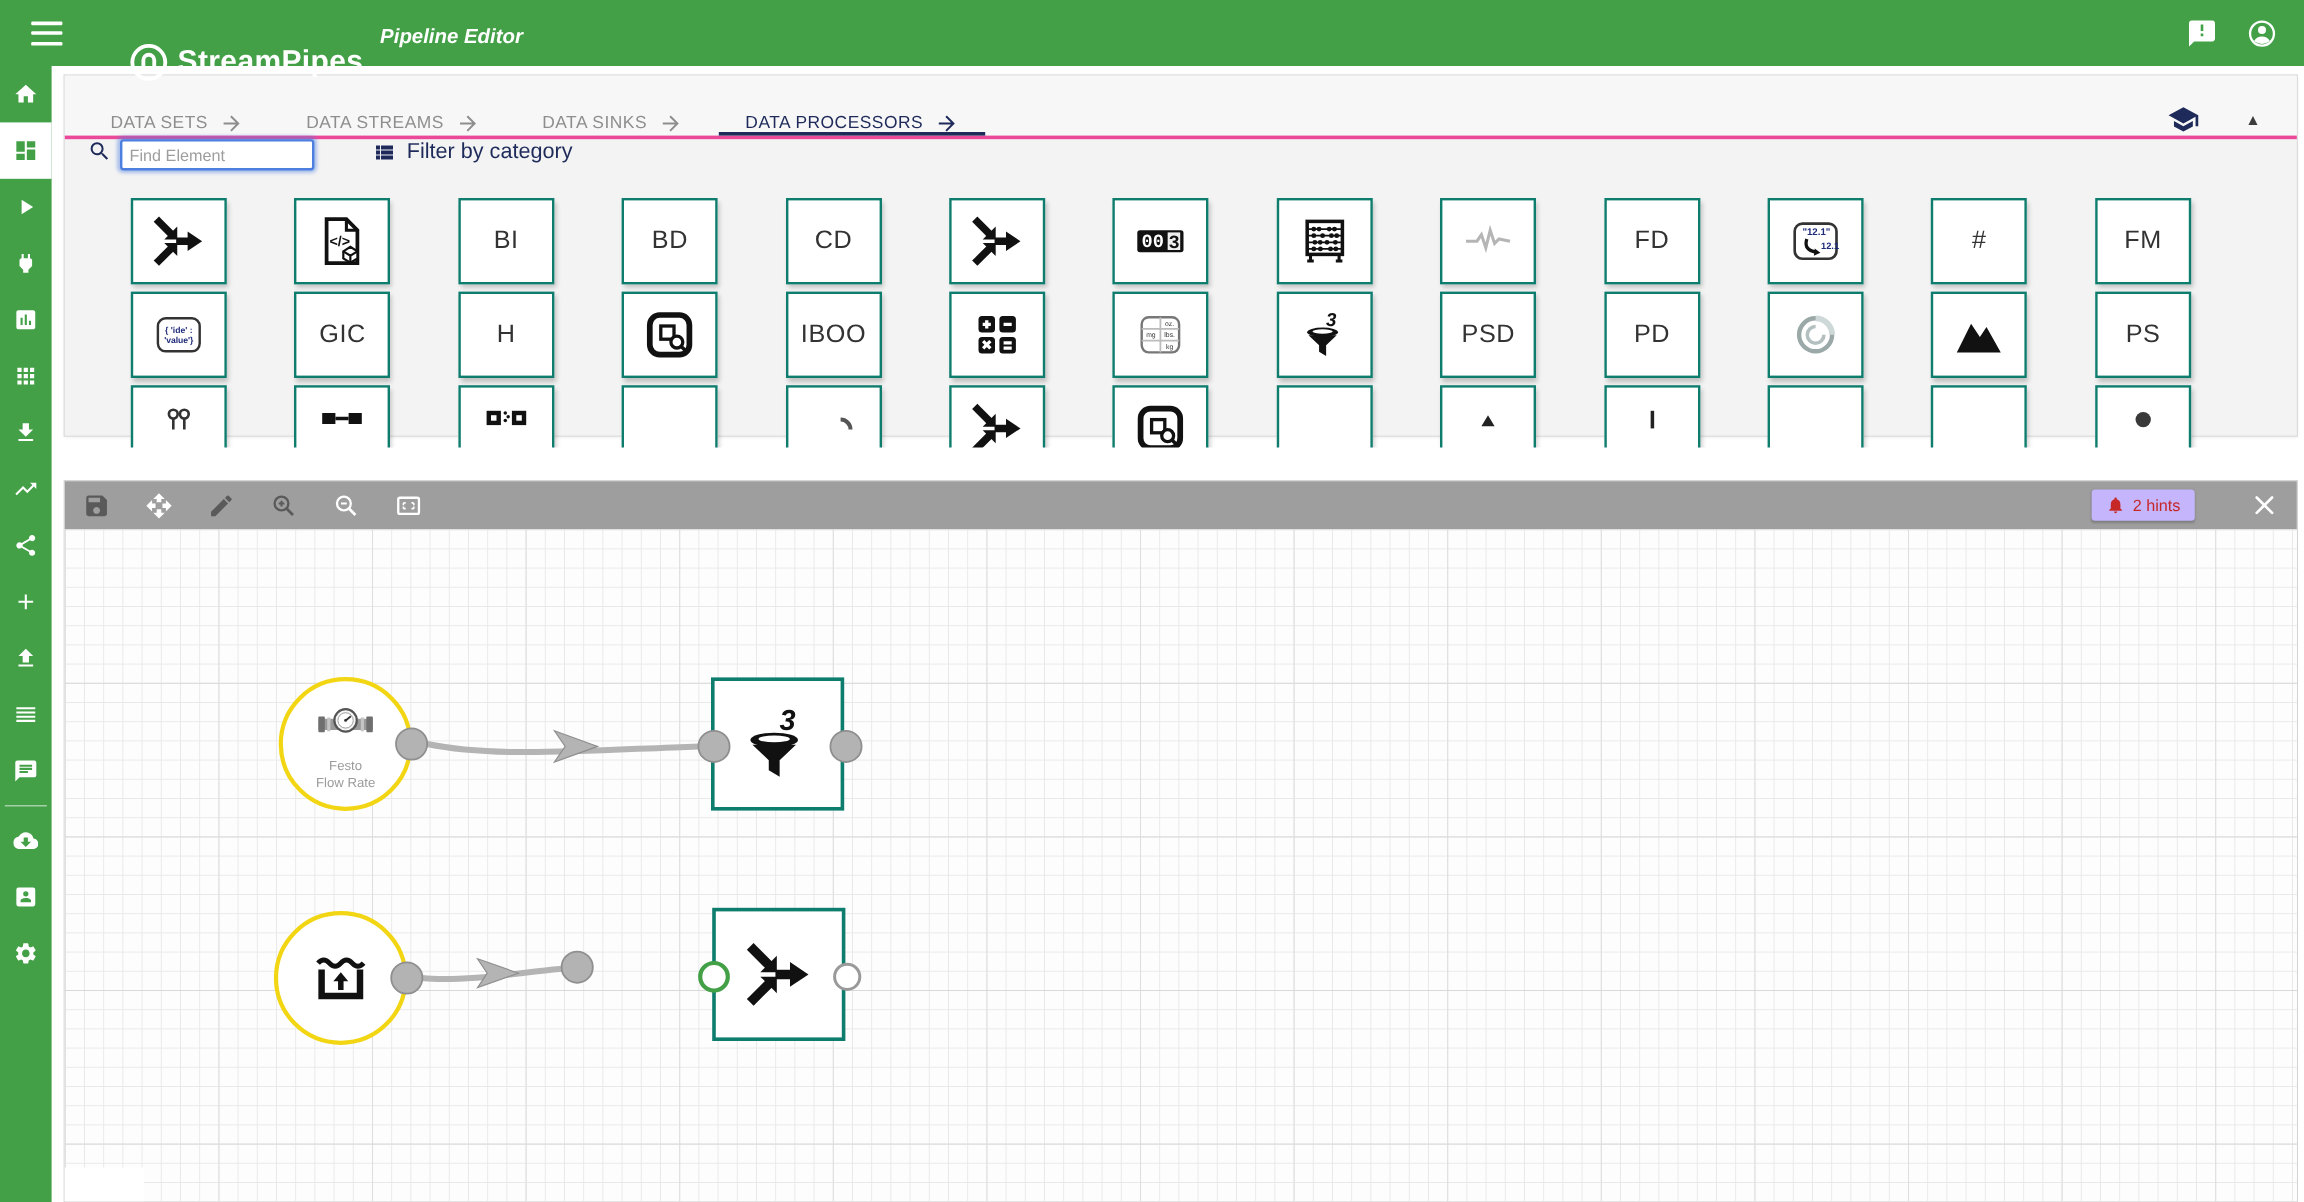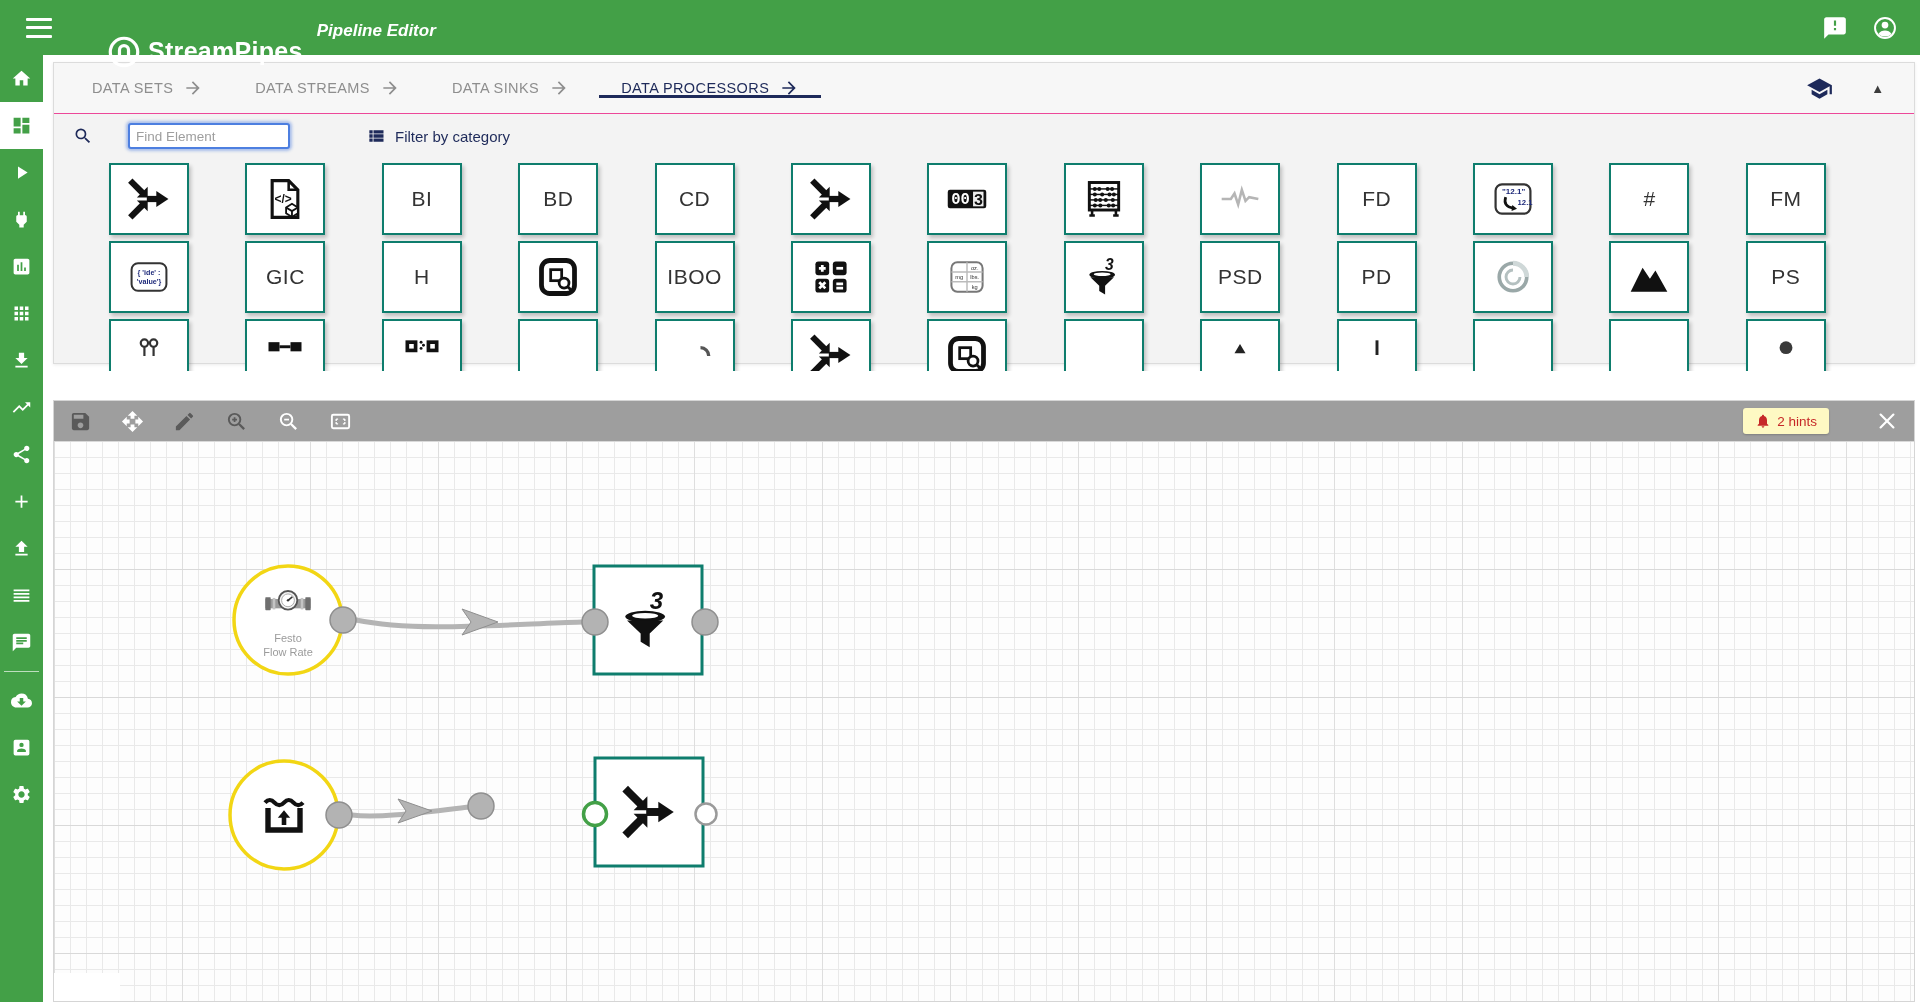--- a/index.html
+++ b/index.html
@@ -19,51 +19,51 @@
 
   
   .sidebar{position:absolute;left:0;top:55px;width:43px;bottom:0;background:#43a047;display:flex;flex-direction:column;z-index:4;}
   .sb-item{height:47px;display:flex;align-items:center;justify-content:center;color:#fff;cursor:pointer;}
   .sb-item.active{background:#fff;color:#43a047;}
   .sb-icon{width:21px;height:21px;}
   .sb-div{height:1px;background:rgba(255,255,255,.65);margin:5px 4px;}
 
   
   .palette{position:absolute;left:53px;top:62px;width:1862px;height:302px;background:#f3f3f3;border:1px solid #dcdcdc;box-sizing:border-box;box-shadow:0 1px 3px rgba(0,0,0,.08);}
-  .tabbar{height:50px;background:#f7f7f7;border-bottom:1px solid #ec4899;display:flex;align-items:center;padding-left:12px;}
+  .tabbar{height:50px;background:#f7f7f7;border-bottom:3px solid #ec4899;display:flex;align-items:flex-end;padding-left:12px;}
   .tab{position:relative;display:flex;align-items:center;gap:10px;padding:0 26px;font-size:14.5px;letter-spacing:.4px;color:#8e8e8e;cursor:pointer;font-weight:500;}
   .tab .tab-arrow{width:20px;height:20px;color:inherit;}
   .tab.active{color:#1e2a5a;}
   .tab.active::after{content:'';position:absolute;left:4px;right:4px;bottom:0;height:3px;background:#1e2a5a;}
   .tabbar-right{margin-left:auto;display:flex;align-items:center;gap:38px;padding-right:30px;}
   .gradcap-icon{width:27px;height:27px;cursor:pointer;}
   .collapse-btn{background:none;border:none;color:#3c3c3c;font-size:13px;cursor:pointer;padding:0;}
 
-  .searchrow{height:44px;display:flex;align-items:center;padding-left:19px;gap:28px;}
+  .searchrow{height:44px;display:flex;align-items:flex-start;padding-left:19px;}
   .search-icon{width:20px;height:20px;color:#1e2a5a;}
   .search-input{margin-left:7px;width:146px;height:22px;border:2px solid #4d7fe0;border-radius:3px;box-shadow:0 0 3px 2px rgba(77,127,224,.45);font-size:13.5px;padding:0 6px;color:#333;outline:none;background:#fff;font-family:"Liberation Sans",sans-serif;}
   .search-input::placeholder{color:#9e9e9e;}
   .filter-btn{display:flex;align-items:center;margin-left:48px;background:none;border:none;cursor:pointer;padding:0;}
   .filterlist-icon{width:20px;height:20px;color:#1e2a5a;}
-  .filter-label{color:#1e2a5a;font-size:15px;margin-left:9px;font-weight:500;}
+  .filter-label{color:#1e2a5a;font-size:18px;margin-left:9px;font-weight:500;}
 
   .tiles{height:208px;overflow:hidden;padding:5px 88px 0 55px;}
   .tile-row{display:flex;justify-content:space-between;margin-bottom:6px;}
   .tile{width:80px;height:72px;box-sizing:border-box;background:#fff;border:2px solid #0e7d6d;box-shadow:2px 3px 4px rgba(0,0,0,.22);display:flex;align-items:center;justify-content:center;cursor:grab;}
   .tile-label{font-size:21px;color:#333;letter-spacing:.5px;}
   .tile-icon{width:44px;height:44px;}
 
   
   .pipeline{position:absolute;left:53px;top:400px;width:1862px;height:602px;border:1px solid #d5d5d5;box-sizing:border-box;}
   .ptoolbar{height:40px;background:#9e9e9e;display:flex;align-items:center;padding:0 16px 0 15px;gap:29px;}
   .tb-btn{background:none;border:none;padding:0;cursor:pointer;width:23px;height:23px;display:flex;}
   .tb-btn svg{width:23px;height:23px;}
   .tb-dark{color:#5a5a5a;}
   .tb-light{color:#fff;}
-  .hints-pill{margin-left:auto;background:#fef9c3;border:none;border-radius:3px;height:26px;display:flex;align-items:center;padding:0 12px;gap:6px;cursor:pointer;box-shadow:0 1px 2px rgba(0,0,0,.2);}
+  .hints-pill{margin-left:auto;background:#c4b5fd;border:none;border-radius:3px;height:26px;display:flex;align-items:center;padding:0 12px;gap:6px;cursor:pointer;box-shadow:0 1px 2px rgba(0,0,0,.2);}
   .hints-pill svg{width:16px;height:16px;}
   .hints-label{color:#c62828;font-size:13.5px;}
   .close-btn{background:none;border:none;cursor:pointer;margin-left:18px;color:#fff;width:22px;height:22px;padding:0;}
   .close-btn svg{width:22px;height:22px;}
 
   .canvas{position:absolute;left:0;top:40px;right:0;bottom:0;background-color:#fdfdfd;
     background-image:
       linear-gradient(#d9d9d9 1px,transparent 1px),
       linear-gradient(90deg,#dedede 1px,transparent 1px),
       linear-gradient(#e9e9e9 1px,transparent 1px),

